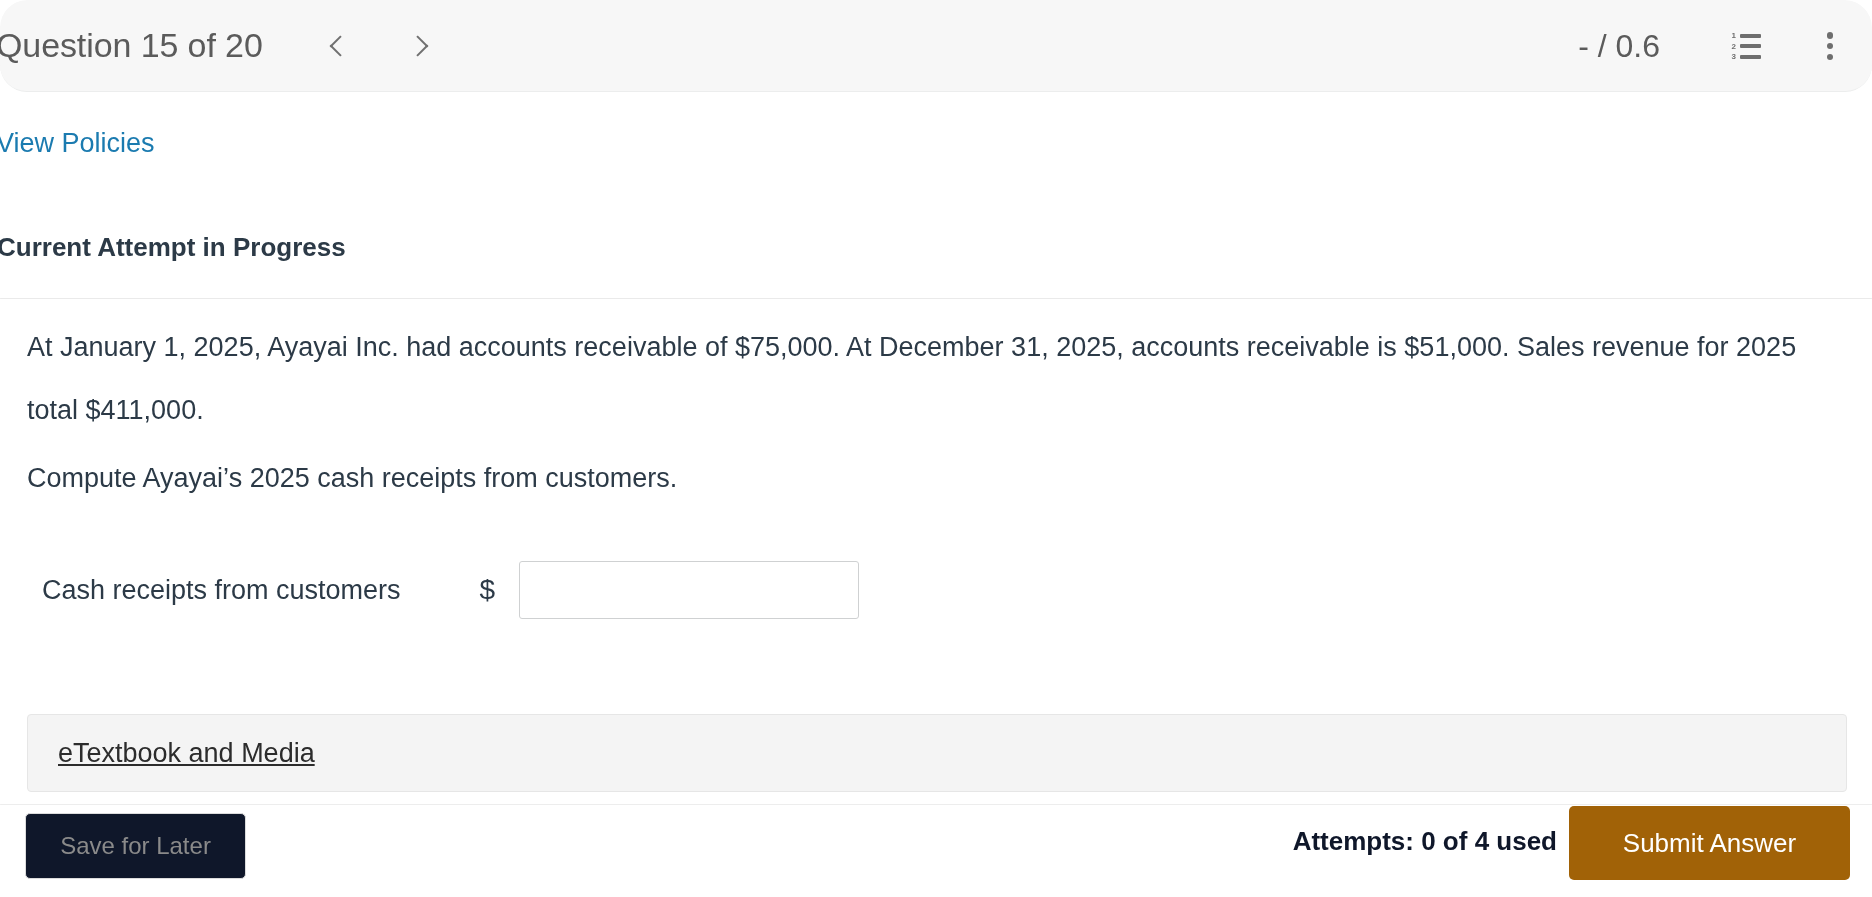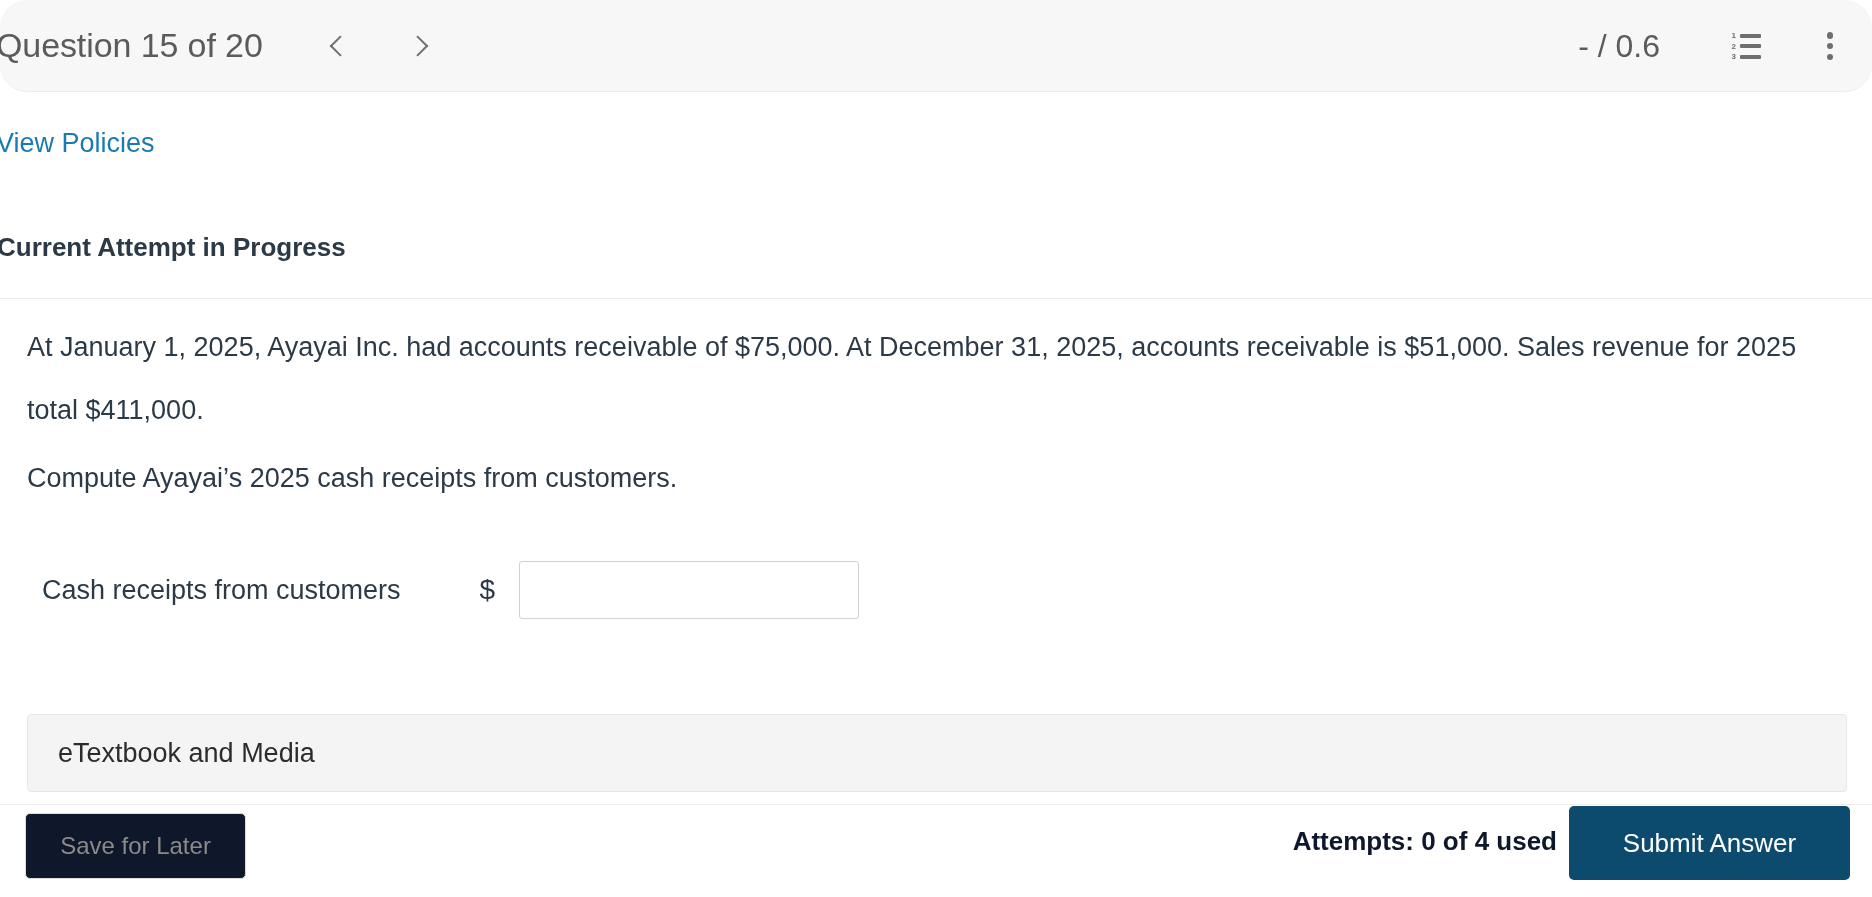--- a/index.html
+++ b/index.html
@@ -206,20 +206,21 @@
     border: 1px solid #e6e6e6;
     border-radius: 4px;
     display: flex;
     align-items: center;
     cursor: pointer;
   }
   .etextbook-label {
     font-size: 27px;
     color: #2c2c2c;
     margin-left: 30px;
+    text-decoration: underline;
   }
 
   
   .footer-rule {
     position: absolute;
     top: 804px;
     left: 0;
     width: 1872px;
     height: 1px;
     background: #ededed;
@@ -246,21 +247,21 @@
     font-weight: 700;
     color: #0f172a;
     white-space: nowrap;
   }
   .submit-btn {
     position: absolute;
     top: 806px;
     right: 22px;
     width: 281px;
     height: 74px;
-    background: #0c4a6e;
+    background: #a16207;
     border: none;
     border-radius: 5px;
     color: #ffffff;
     font-size: 26px;
     font-family: "Liberation Sans", sans-serif;
     cursor: pointer;
   }
 </style>
 </head>
 <body>

